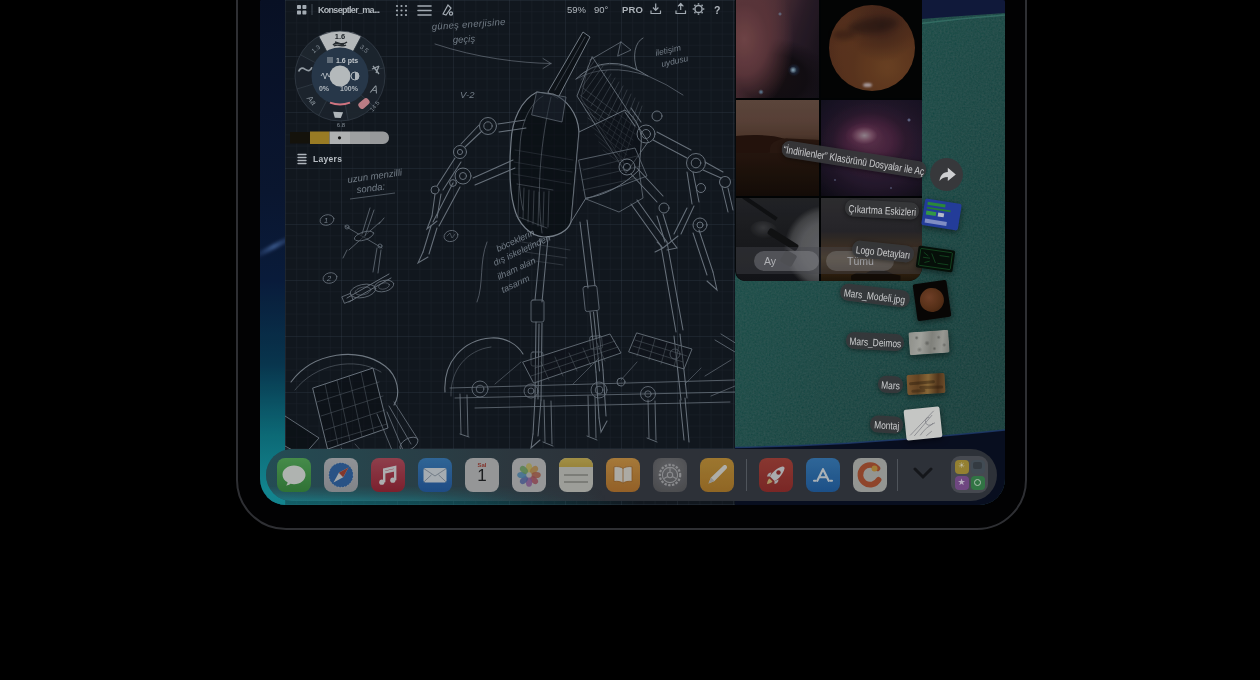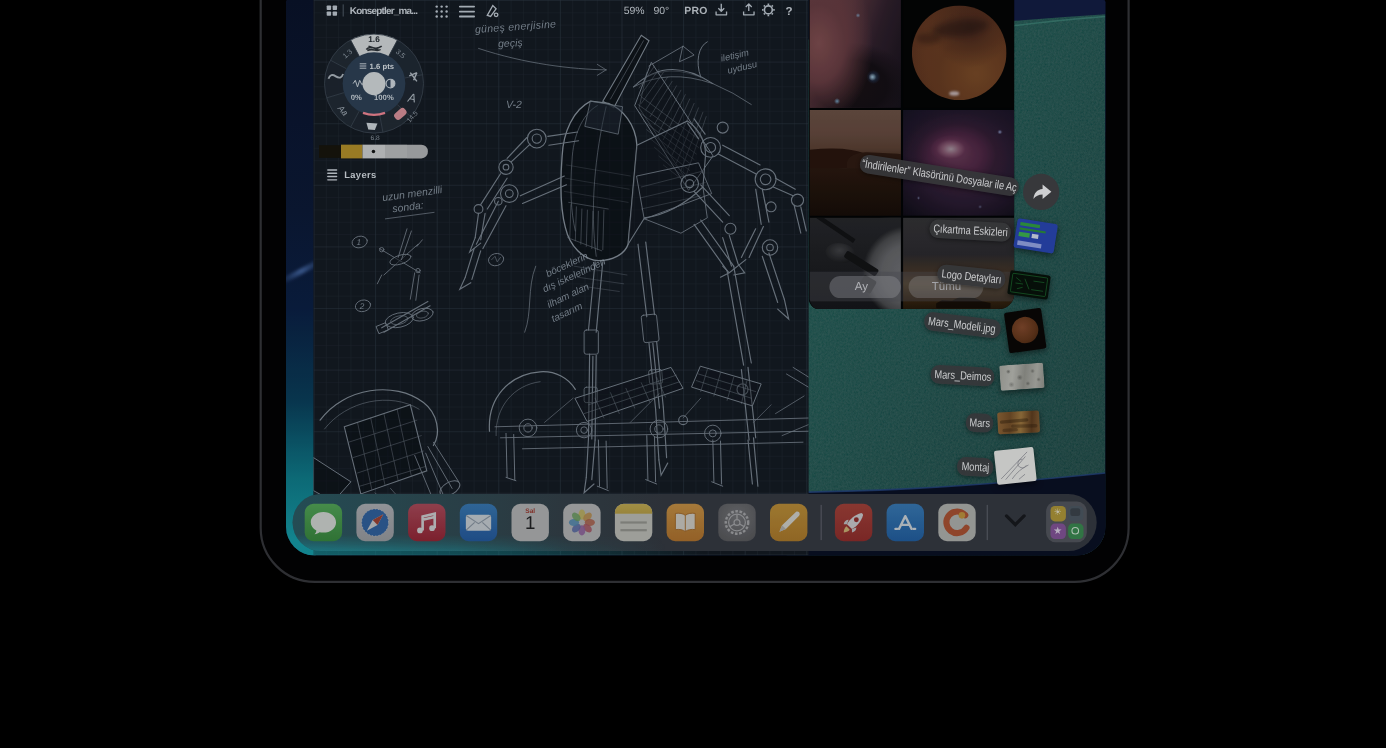--- a/index.html
+++ b/index.html
@@ -443,21 +443,21 @@
       </div>
 
       <div class="ph" style="left:84.5px;top:197.5px;width:101.5px;height:83.5px;background:
         linear-gradient(180deg, #38363a 0%, #302e32 40%, #4e3a2a 62%, #60482a 72%, #422c14 86%, #281a0c 100%);">
         <div style="position:absolute;left:30px;top:72px;width:50px;height:11px;background:rgba(20,12,6,.85);border-radius:2px;clip-path:polygon(0 60%,12% 30%,30% 35%,45% 0,70% 10%,85% 40%,100% 55%,100% 100%,0 100%);"></div>
       </div>
 
       <div style="position:absolute;left:0;top:247px;width:186px;height:27px;background:rgba(78,78,84,.40);"></div>
       <div style="position:absolute;left:18px;top:251px;width:65px;height:20px;border-radius:10px;background:rgba(165,165,170,.38);"></div>
       <div style="position:absolute;left:90px;top:251px;width:68px;height:20px;border-radius:10px;background:rgba(160,160,165,.34);"></div>
-      <div style="position:absolute;left:41px;top:255px;font-size:10.5px;color:#c4c4c9;">Ay</div>
+      <div style="position:absolute;left:28px;top:255px;font-size:10.5px;color:#c4c4c9;">Ay</div>
       <div style="position:absolute;left:111px;top:255px;font-size:10.5px;color:#b8b8bd;">Tümü</div>
     </div>
 
     <div class="thumb" style="left:663px;top:201px;width:37px;height:27px;border-radius:2.5px;background:#2742aa;transform:rotate(9deg);">
       <div style="position:absolute;left:3px;top:3px;width:18px;height:2.5px;background:#2f9640;"></div>
       <div style="position:absolute;left:3px;top:7.5px;width:24px;height:2.5px;background:#2a8639;"></div>
       <div style="position:absolute;left:3px;top:12px;width:10px;height:3.5px;background:#3aa84c;"></div>
       <div style="position:absolute;left:15px;top:12px;width:6px;height:3.5px;background:#c8cede;"></div>
       <div style="position:absolute;left:3px;top:20px;width:22px;height:3.5px;background:#8e9cd8;"></div>
     </div>

